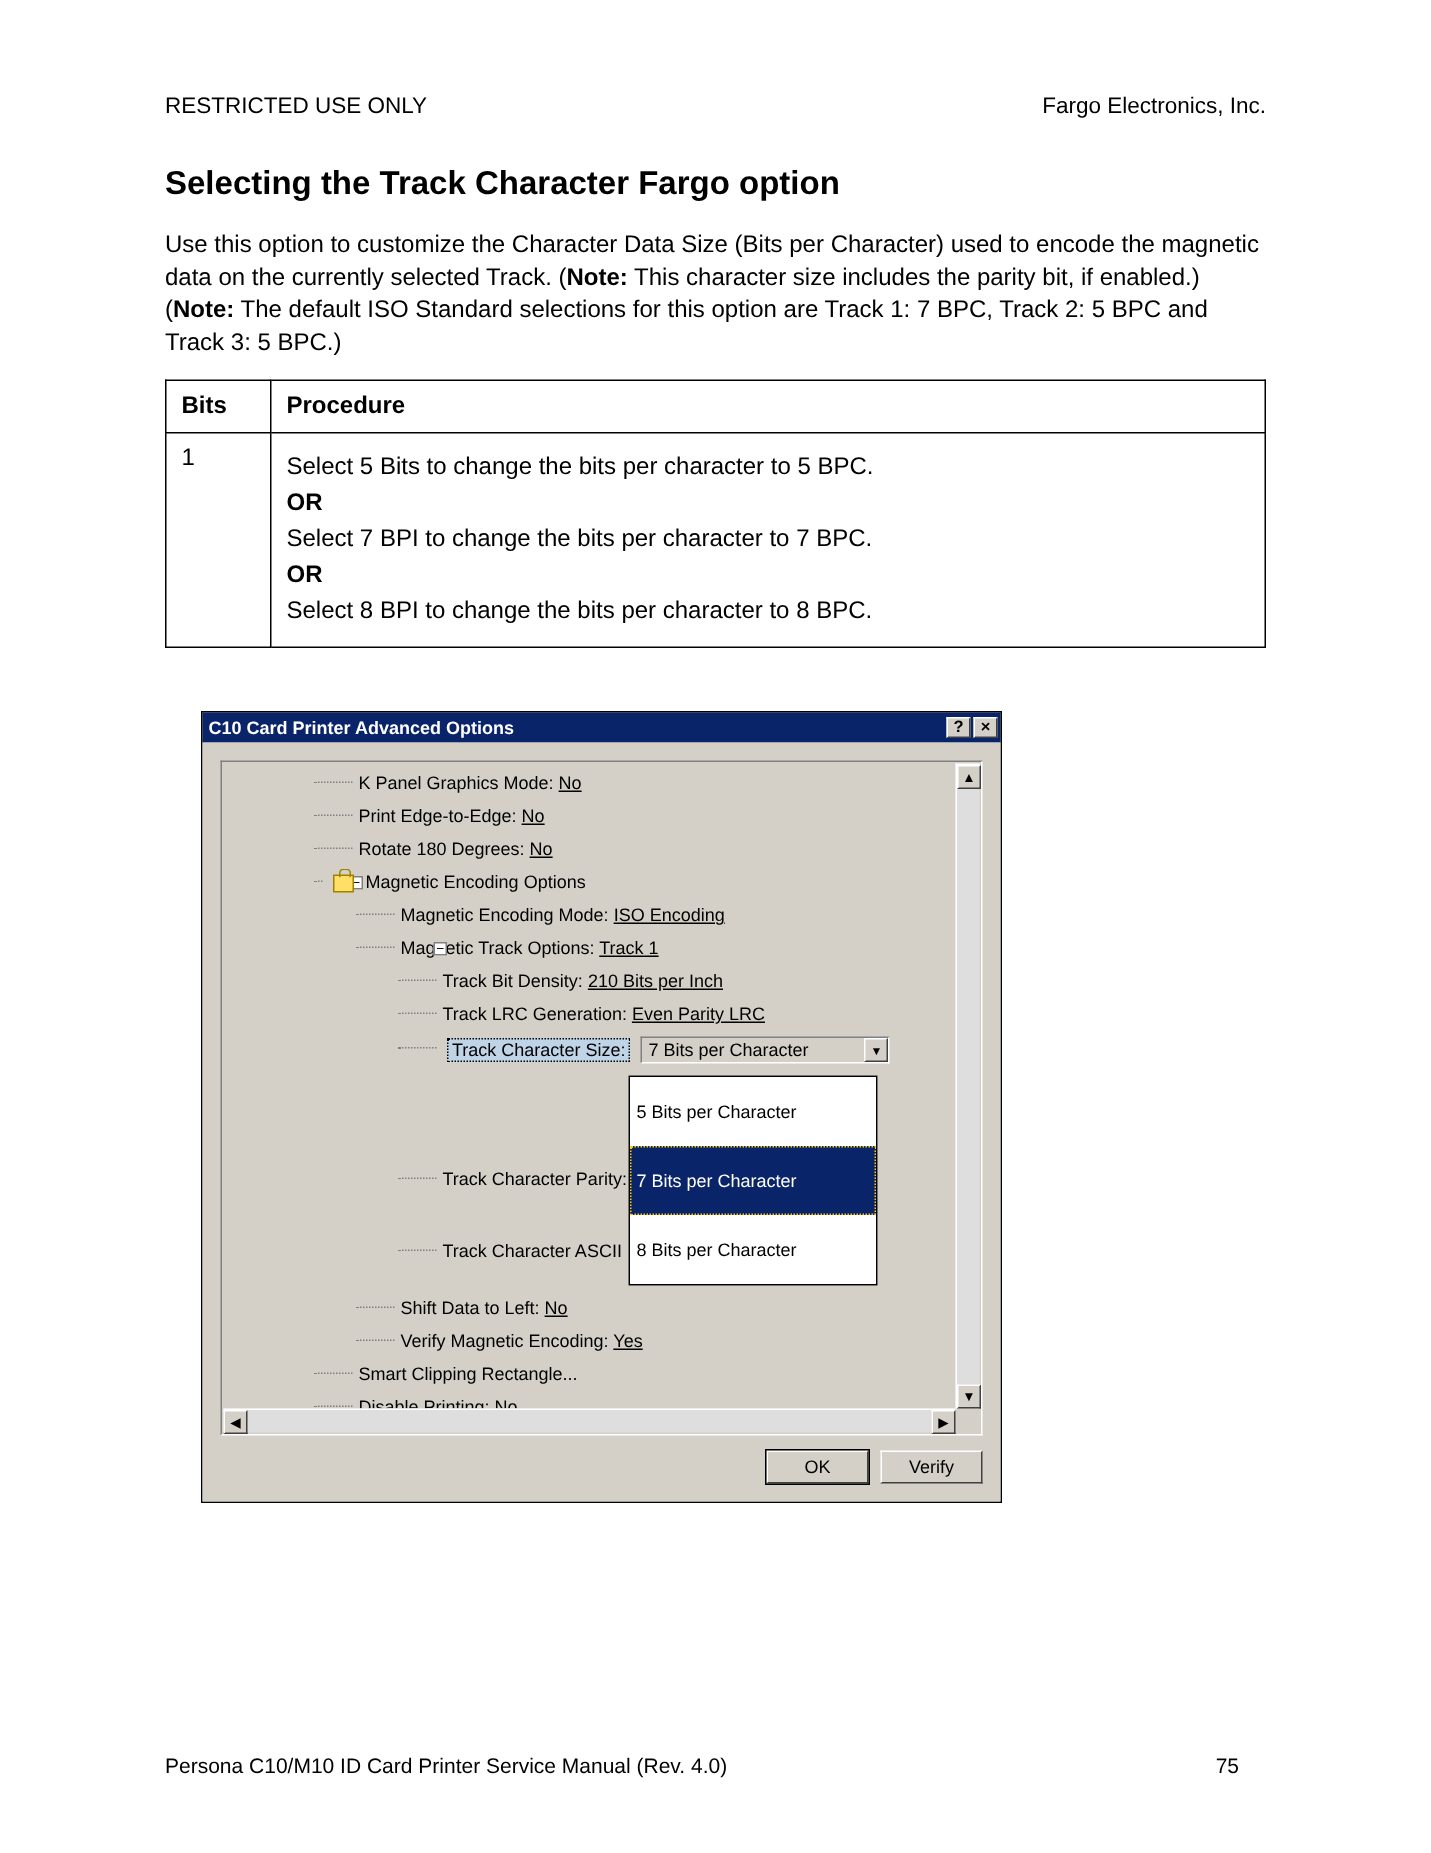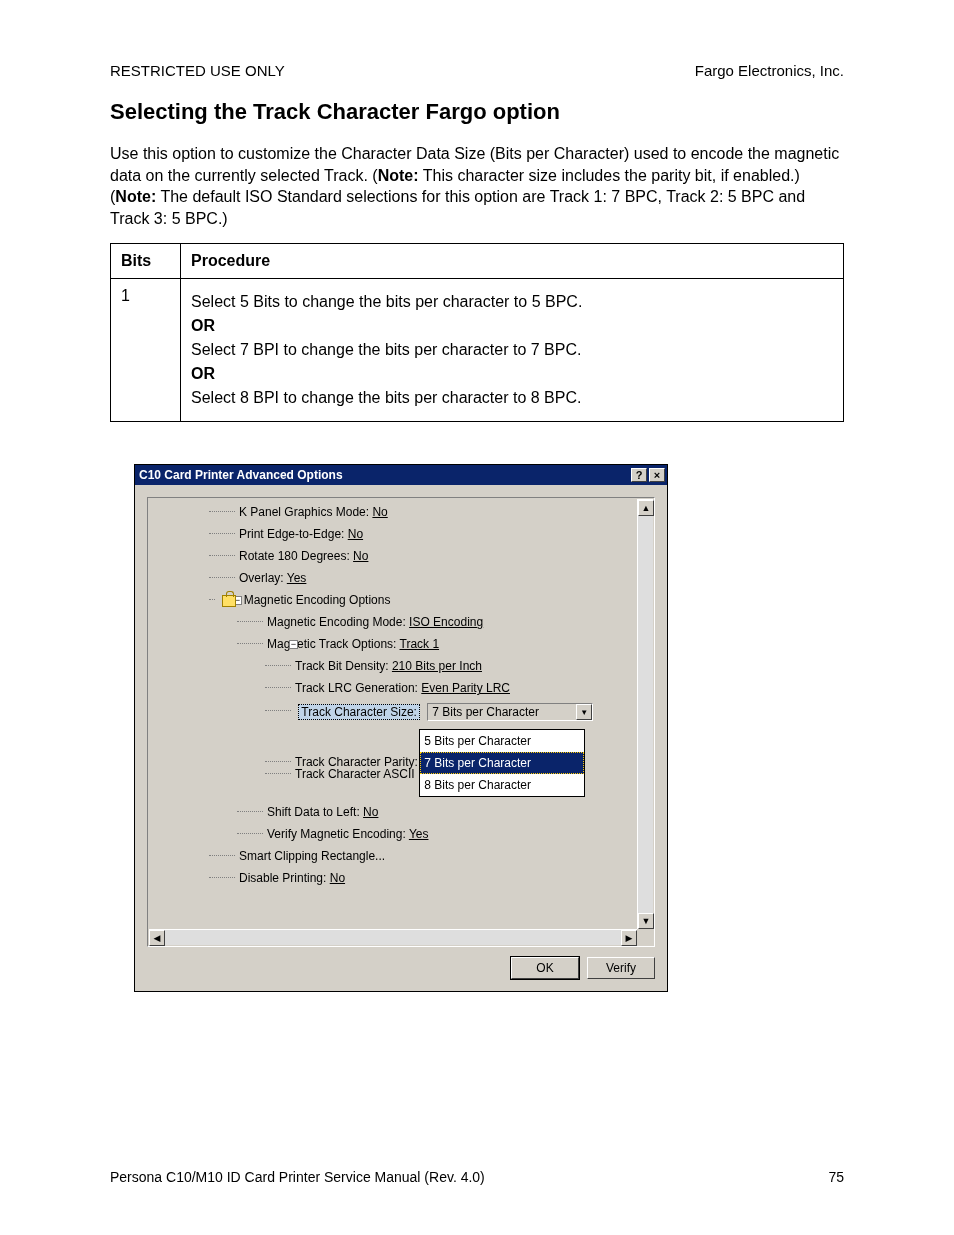--- a/index.html
+++ b/index.html
@@ -4,21 +4,21 @@
   <style>
     * { margin: 0; padding: 0; box-sizing: border-box; }
     body {
       background: #fff;
       font-family: Arial, Helvetica, sans-serif;
       width: 954px;
       height: 1235px;
       position: relative;
       padding: 62px 110px 40px 110px;
     }
-    .hdr { display: flex; justify-content: space-between; font-size: 15px; margin-bottom: 20px; }
+    .hdr { display: flex; justify-content: space-between; font-size: 15px; margin-bottom: 30px; }
     h1 { font-size: 22px; font-weight: bold; margin-bottom: 18px; }
     .intro { font-size: 16px; line-height: 1.35; margin-bottom: 14px; }
     .intro b { font-weight: bold; }
 
     table.proc { border-collapse: collapse; width: 100%; font-size: 16px; }
     table.proc th, table.proc td { border: 1px solid #000; text-align: left; vertical-align: top; padding: 8px 10px; }
     table.proc th:first-child, table.proc td:first-child { width: 70px; }
     .proc-body p { margin: 6px 0; }
     .proc-body .or { font-weight: bold; }
 
@@ -156,37 +156,37 @@
       border-top: 1px solid #fff; border-left: 1px solid #fff;
       border-right: 1px solid #404040; border-bottom: 1px solid #404040;
       display: flex; align-items: center; justify-content: center;
       font-size: 8px;
     }
     .dd-list {
       width: 166px;
       background: #fff;
       border: 1px solid #000;
     }
-    .dd-list .opt { padding: 4px 4px; }
+    .dd-list .opt { padding: 16px 4px; }
     .dd-list .opt.sel { background: #0a246a; color: #fff; outline: 1px dotted #ffcc00; outline-offset: -1px; }
 
     .btnrow { display: flex; justify-content: flex-end; gap: 8px; margin-top: 10px; }
     .winbtn {
       width: 68px; height: 22px;
       background: #d4d0c8;
       border-top: 1px solid #fff; border-left: 1px solid #fff;
       border-right: 1px solid #404040; border-bottom: 1px solid #404040;
       text-align: center; line-height: 20px;
       font-size: 12px;
     }
     .winbtn.default { outline: 1px solid #000; }
 
     .footer {
       position: absolute;
-      left: 110px; right: 110px; bottom: 50px;
+      left: 110px; right: 128px; bottom: 50px;
       font-size: 14px;
       display: flex;
       justify-content: space-between;
     }
   </style>
 </head>
 <body>
 
 <div class="hdr">
   <span>RESTRICTED USE ONLY</span>
@@ -226,21 +226,20 @@
       <div class="tb-btn">×</div>
     </div>
   </div>
   <div class="client">
     <div class="tree-wrap">
       <div class="tree-inner">
 
         <div class="node ind0"><span class="dots"></span><span>K Panel Graphics Mode: </span><span class="u">No</span></div>
         <div class="node ind0"><span class="dots"></span><span>Print Edge-to-Edge: </span><span class="u">No</span></div>
         <div class="node ind0"><span class="dots"></span><span>Rotate 180 Degrees: </span><span class="u">No</span></div>
-        <div class="node ind0"><span class="dots"></span><span>Overlay: </span><span class="u">Yes</span></div>
 
         <div class="node ind0">
           <span class="exp exp0">−</span>
           <span class="dots" style="width:6px;"></span>
           <span class="lock"></span>
           <span>Magnetic Encoding Options</span>
         </div>
 
         <div class="node ind1"><span class="dots"></span><span>Magnetic Encoding Mode: </span><span class="u">ISO Encoding</span></div>
 

